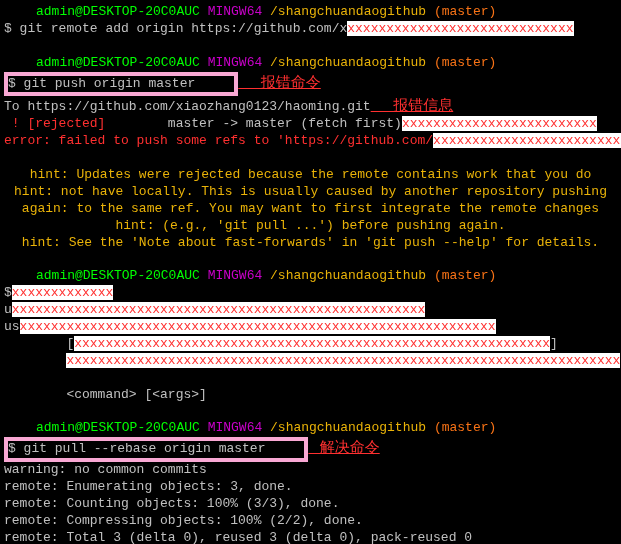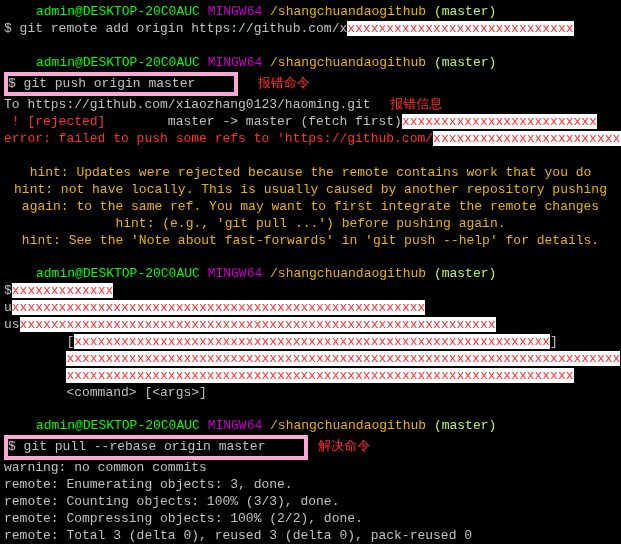--- a/index.html
+++ b/index.html
@@ -12,26 +12,26 @@
     color: #c0c0c0;
     width: 621px;
     height: 544px;
     box-sizing: border-box;
     overflow: hidden;
   }
   .line { white-space: pre; }
   .green { color: #00ff00; margin-left: 32px; }
   .purple { color: #c800c8; }
   .yellow { color: #eab308; text-align: center; }
-  .cyan { color: #bef264; margin-top: 11px; }
+  .cyan { color: #f97316; margin-top: 11px; }
   .white { color: #c0c0c0; }
   .red { color: #ff3030; }
   .redbg { background: #ffffff; color: #ff3030; }
   .redbox { border: 4px solid #f9a8d4; display: inline-block; }
-  .annot { color: #ff3030; font-family: SimSun, serif; font-size: 13px; }
+  .annot { color: #ff3030; font-family: SimSun, serif; font-size: 15px; text-decoration: underline; }
 </style>
 </head>
 <body>
 
 <div class="line"><span class="green">admin@DESKTOP-20C0AUC</span><span class="purple"> MINGW64</span><span class="yellow"> /shangchuandaogithub</span><span class="cyan"> (master)</span></div>
 <div class="line"><span class="white">$ git remote add origin https://github.com/x</span><span class="redbg">xxxxxxxxxxxxxxxxxxxxxxxxxxxxx</span></div>
 <div class="line">&nbsp;</div>
 <div class="line"><span class="green">admin@DESKTOP-20C0AUC</span><span class="purple"> MINGW64</span><span class="yellow"> /shangchuandaogithub</span><span class="cyan"> (master)</span></div>
 <div class="line"><span class="redbox"><span class="white">$ git push origin master     </span></span><span class="annot">  　报错命令</span></div>
 <div class="line"><span class="white">To https://github.com/xiaozhang0123/haoming.git</span><span class="annot">　  报错信息</span></div>
@@ -43,21 +43,21 @@
 <div class="line yellow">again: to the same ref. You may want to first integrate the remote changes</div>
 <div class="line yellow">hint: (e.g., 'git pull ...') before pushing again.</div>
 <div class="line yellow">hint: See the 'Note about fast-forwards' in 'git push --help' for details.</div>
 <div class="line">&nbsp;</div>
 <div class="line"><span class="green">admin@DESKTOP-20C0AUC</span><span class="purple"> MINGW64</span><span class="yellow"> /shangchuandaogithub</span><span class="cyan"> (master)</span></div>
 <div class="line"><span class="white">$</span><span class="redbg">xxxxxxxxxxxxx</span></div>
 <div class="line"><span class="white">u</span><span class="redbg">xxxxxxxxxxxxxxxxxxxxxxxxxxxxxxxxxxxxxxxxxxxxxxxxxxxxx</span></div>
 <div class="line"><span class="white">us</span><span class="redbg">xxxxxxxxxxxxxxxxxxxxxxxxxxxxxxxxxxxxxxxxxxxxxxxxxxxxxxxxxxxxx</span></div>
 <div class="line"><span class="white">        [</span><span class="redbg">xxxxxxxxxxxxxxxxxxxxxxxxxxxxxxxxxxxxxxxxxxxxxxxxxxxxxxxxxxxxx</span><span class="white">]</span></div>
 <div class="line"><span class="white">        </span><span class="redbg">xxxxxxxxxxxxxxxxxxxxxxxxxxxxxxxxxxxxxxxxxxxxxxxxxxxxxxxxxxxxxxxxxxxxxxx</span></div>
-<div class="line"><span class="white">        </span><span class="redbg">xxxxxxxxxxxxxxxxxxxxxxxxxxxxxxxxxxxxxxxxxxxxxxxxxxxxxxxxxxxxxxxxx</span></div>
+<div class="line"><span class="white">        </span></div>
 <div class="line white">        &lt;command&gt; [&lt;args&gt;]</div>
 <div class="line">&nbsp;</div>
 <div class="line"><span class="green">admin@DESKTOP-20C0AUC</span><span class="purple"> MINGW64</span><span class="yellow"> /shangchuandaogithub</span><span class="cyan"> (master)</span></div>
 <div class="line"><span class="redbox"><span class="white">$ git pull --rebase origin master     </span></span><span class="annot">   解决命令</span></div>
 <div class="line white">warning: no common commits</div>
 <div class="line white">remote: Enumerating objects: 3, done.</div>
 <div class="line white">remote: Counting objects: 100% (3/3), done.</div>
 <div class="line white">remote: Compressing objects: 100% (2/2), done.</div>
 <div class="line white">remote: Total 3 (delta 0), reused 3 (delta 0), pack-reused 0</div>
 <div class="line white">Unpacking objects: 100% (3/3), done.</div>

